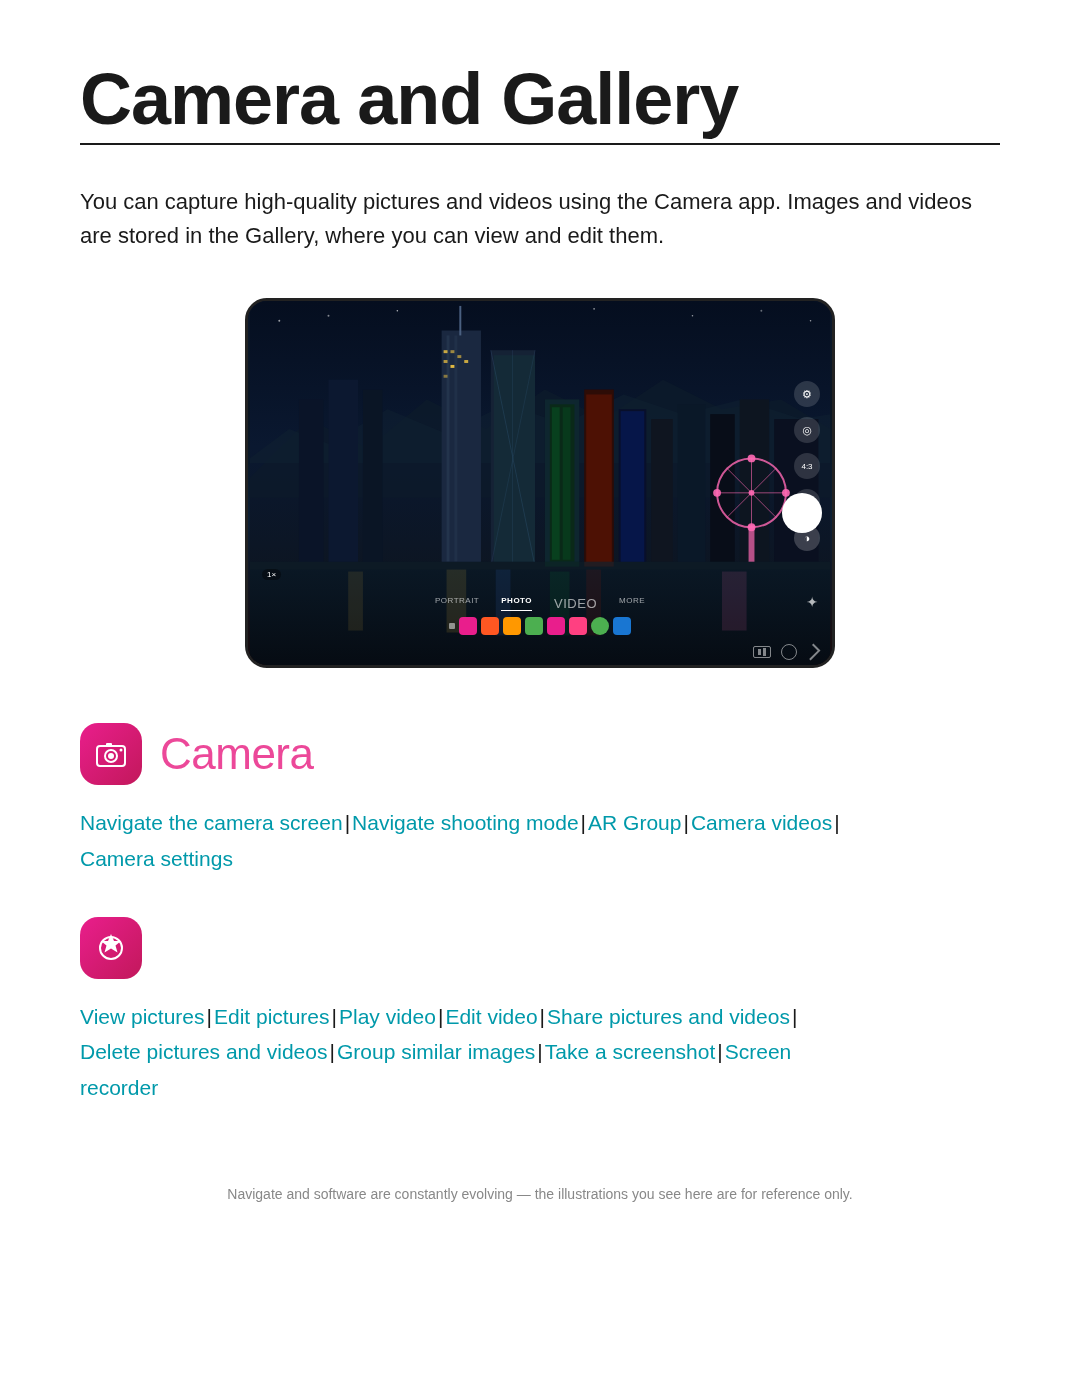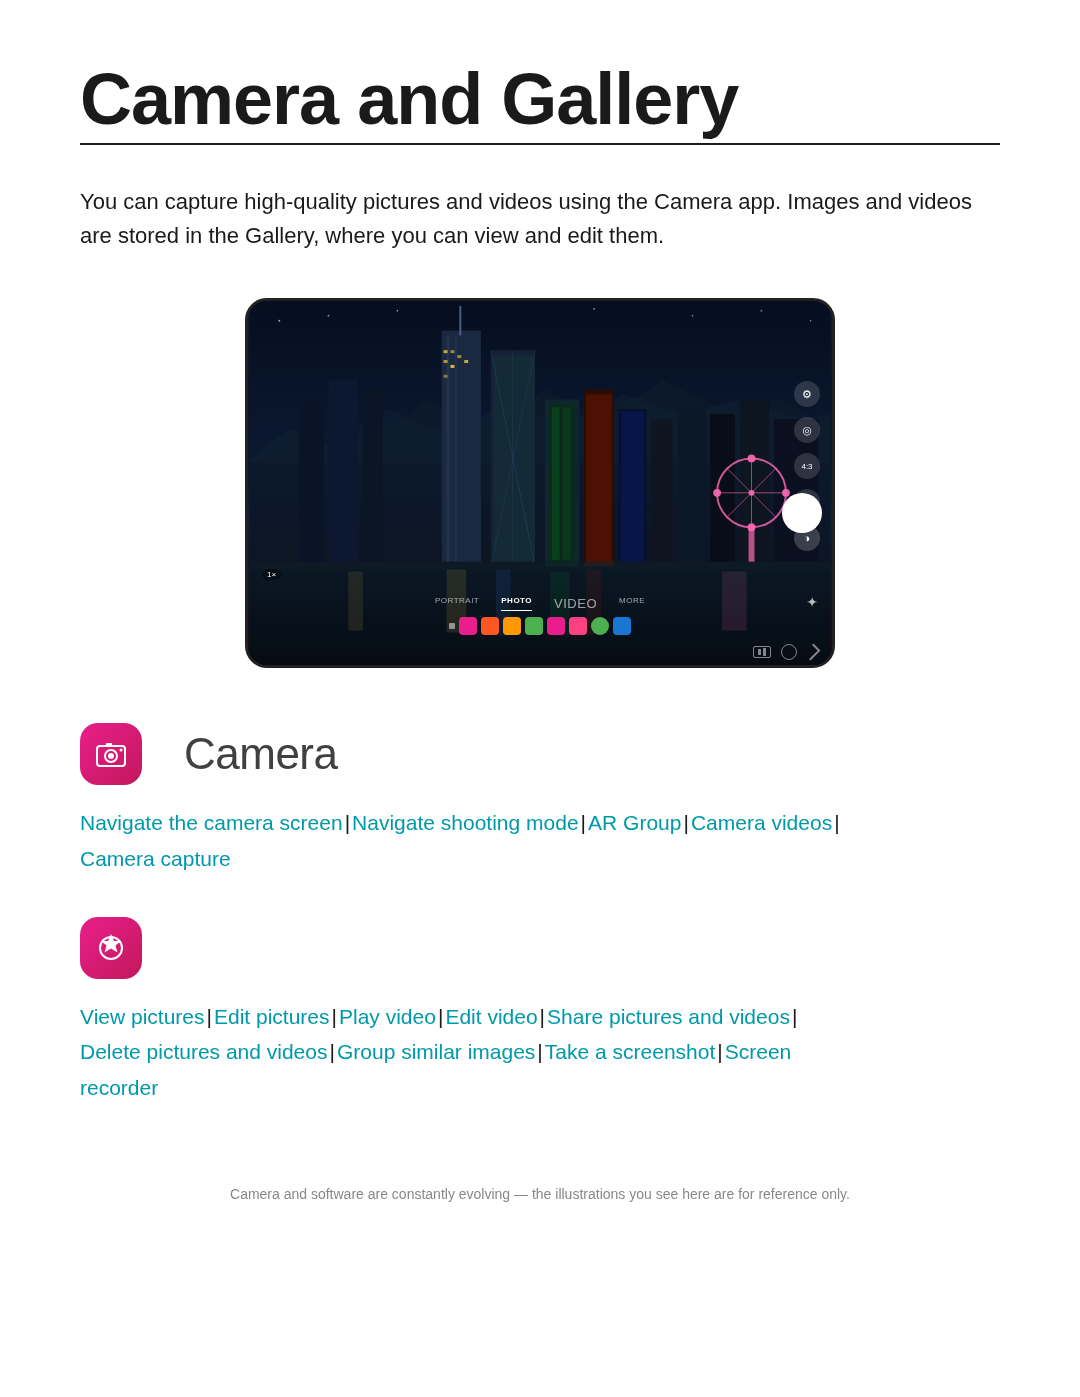--- a/index.html
+++ b/index.html
@@ -178,23 +178,22 @@
       background: linear-gradient(135deg, #e91e8c 0%, #c2185b 100%);
     }
 
     .app-icon-gallery {
       background: linear-gradient(135deg, #e91e8c 0%, #c2185b 100%);
     }
 
     .section-title {
       font-size: 44px;
       font-weight: 400;
-      color: #404040;
+      color: #ec4899;
       letter-spacing: -0.5px;
-      margin-left: 24px;
     }
 
     .links-container {
       margin-bottom: 40px;
       font-size: 21px;
       line-height: 1.7;
     }
 
     .link-text {
       color: #0099aa;
@@ -394,31 +393,31 @@
       <circle cx="18" cy="20" r="6" fill="none" stroke="white" stroke-width="2"></circle>
       <circle cx="18" cy="20" r="3" fill="white"></circle>
       <rect x="13" y="7" width="6" height="4" rx="1" fill="white"></rect>
       <circle cx="28" cy="14" r="1.5" fill="white"></circle>
     </svg>
   </div>
   <h2 class="section-title">Camera</h2>
 </div>
 
 <div class="links-container">
-  <a class="link-text">Navigate the camera screen</a><span class="link-separator">|</span><a class="link-text">Navigate shooting mode</a><span class="link-separator">|</span><a class="link-text">AR Group</a><span class="link-separator">|</span><a class="link-text">Camera videos</a><span class="link-separator">|</span><br><a class="link-text">Camera capture</a>
+  <a class="link-text">Navigate the camera screen</a><span class="link-separator">|</span><a class="link-text">Navigate shooting mode</a><span class="link-separator">|</span><a class="link-text">AR Group</a><span class="link-separator">|</span><a class="link-text">Camera videos</a><span class="link-separator">|</span><br><a class="link-text">Camera settings</a>
 </div>
 
 <div class="section-header">
   <div class="app-icon app-icon-gallery">
     <svg class="icon-svg" viewBox="0 0 36 36" fill="white" xmlns="http://www.w3.org/2000/svg">
       <path d="M18 4 L21 11 L28 11 L22.5 15.5 L24.5 22.5 L18 18.5 L11.5 22.5 L13.5 15.5 L8 11 L15 11 Z" fill="white"></path>
       <circle cx="18" cy="18" r="11" fill="none" stroke="white" stroke-width="2"></circle>
     </svg>
   </div>
 </div>
 
 <div class="links-container">
   <a class="link-text">View pictures</a><span class="link-separator">|</span><a class="link-text">Edit pictures</a><span class="link-separator">|</span><a class="link-text">Play video</a><span class="link-separator">|</span><a class="link-text">Edit video</a><span class="link-separator">|</span><a class="link-text">Share pictures and videos</a><span class="link-separator">|</span><br><a class="link-text">Delete pictures and videos</a><span class="link-separator">|</span><a class="link-text">Group similar images</a><span class="link-separator">|</span><a class="link-text">Take a screenshot</a><span class="link-separator">|</span><a class="link-text">Screen<br>recorder</a>
 </div>
 
 <div style="position:relative; margin-top: 80px; text-align:center;">
-  <p class="footer-note">Camera and software are constantly evolving — the illustrations you see here are for reference only.</p>
+  <p class="footer-note">Navigate and software are constantly evolving — the illustrations you see here are for reference only.</p>
 </div>
 
 </body></html>

